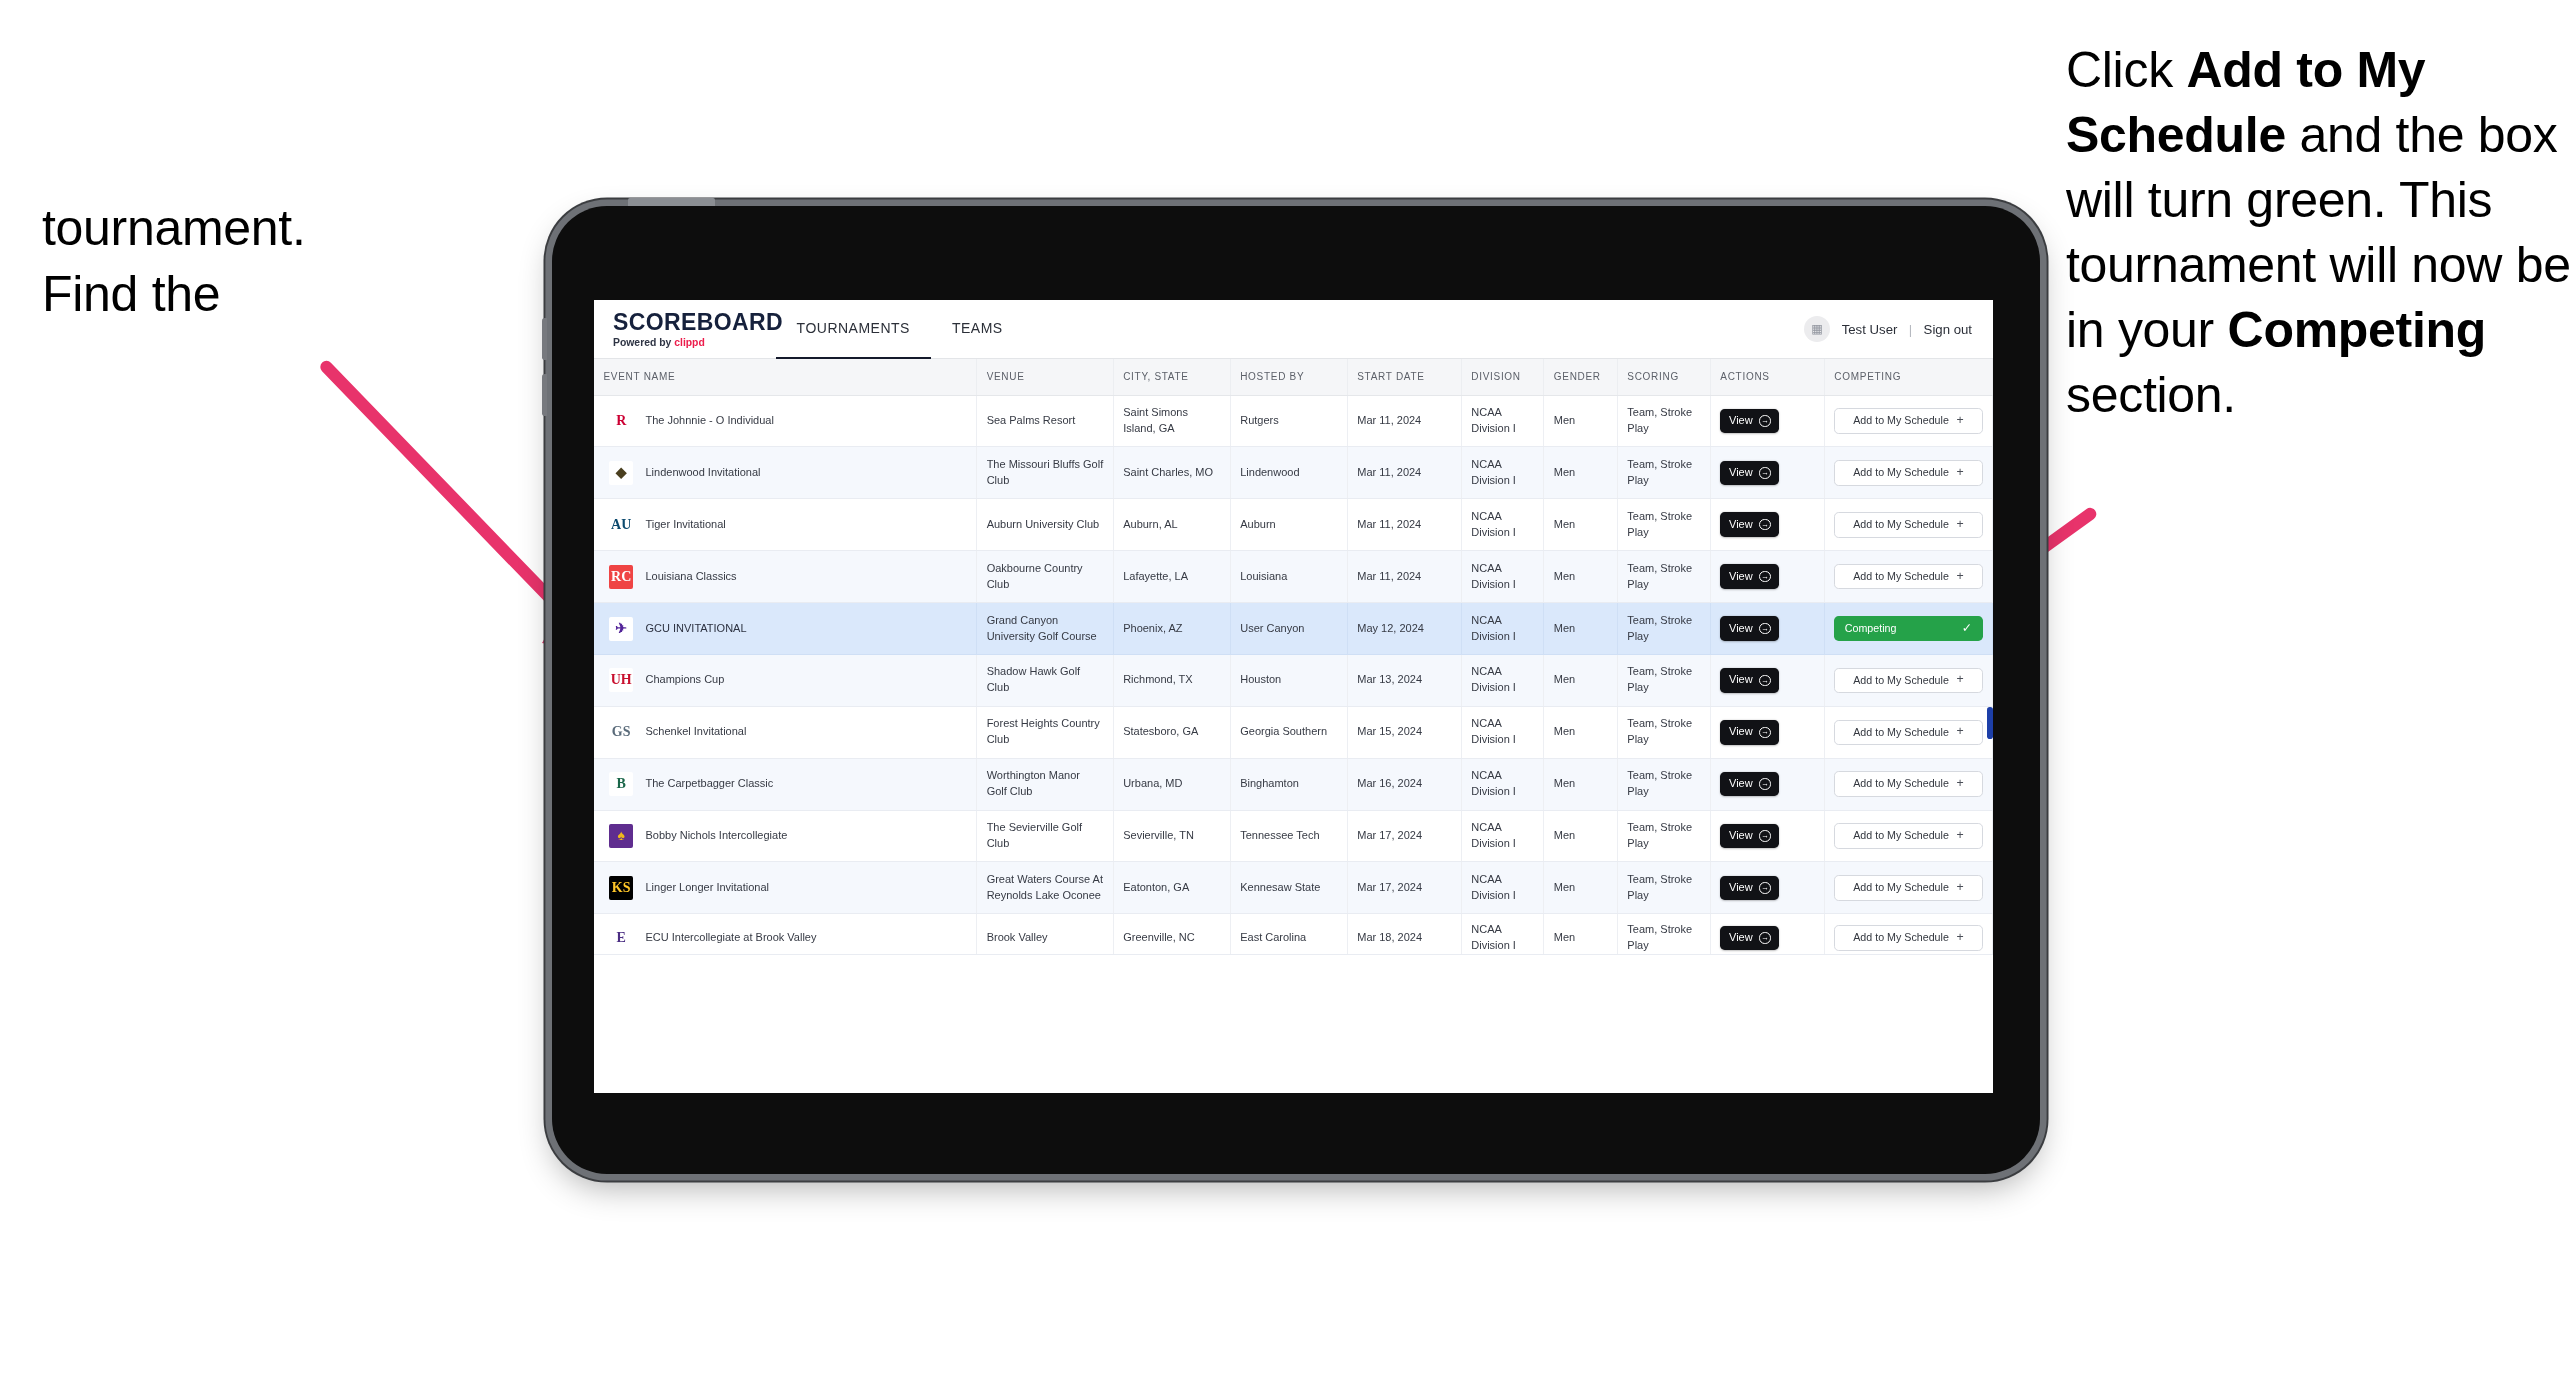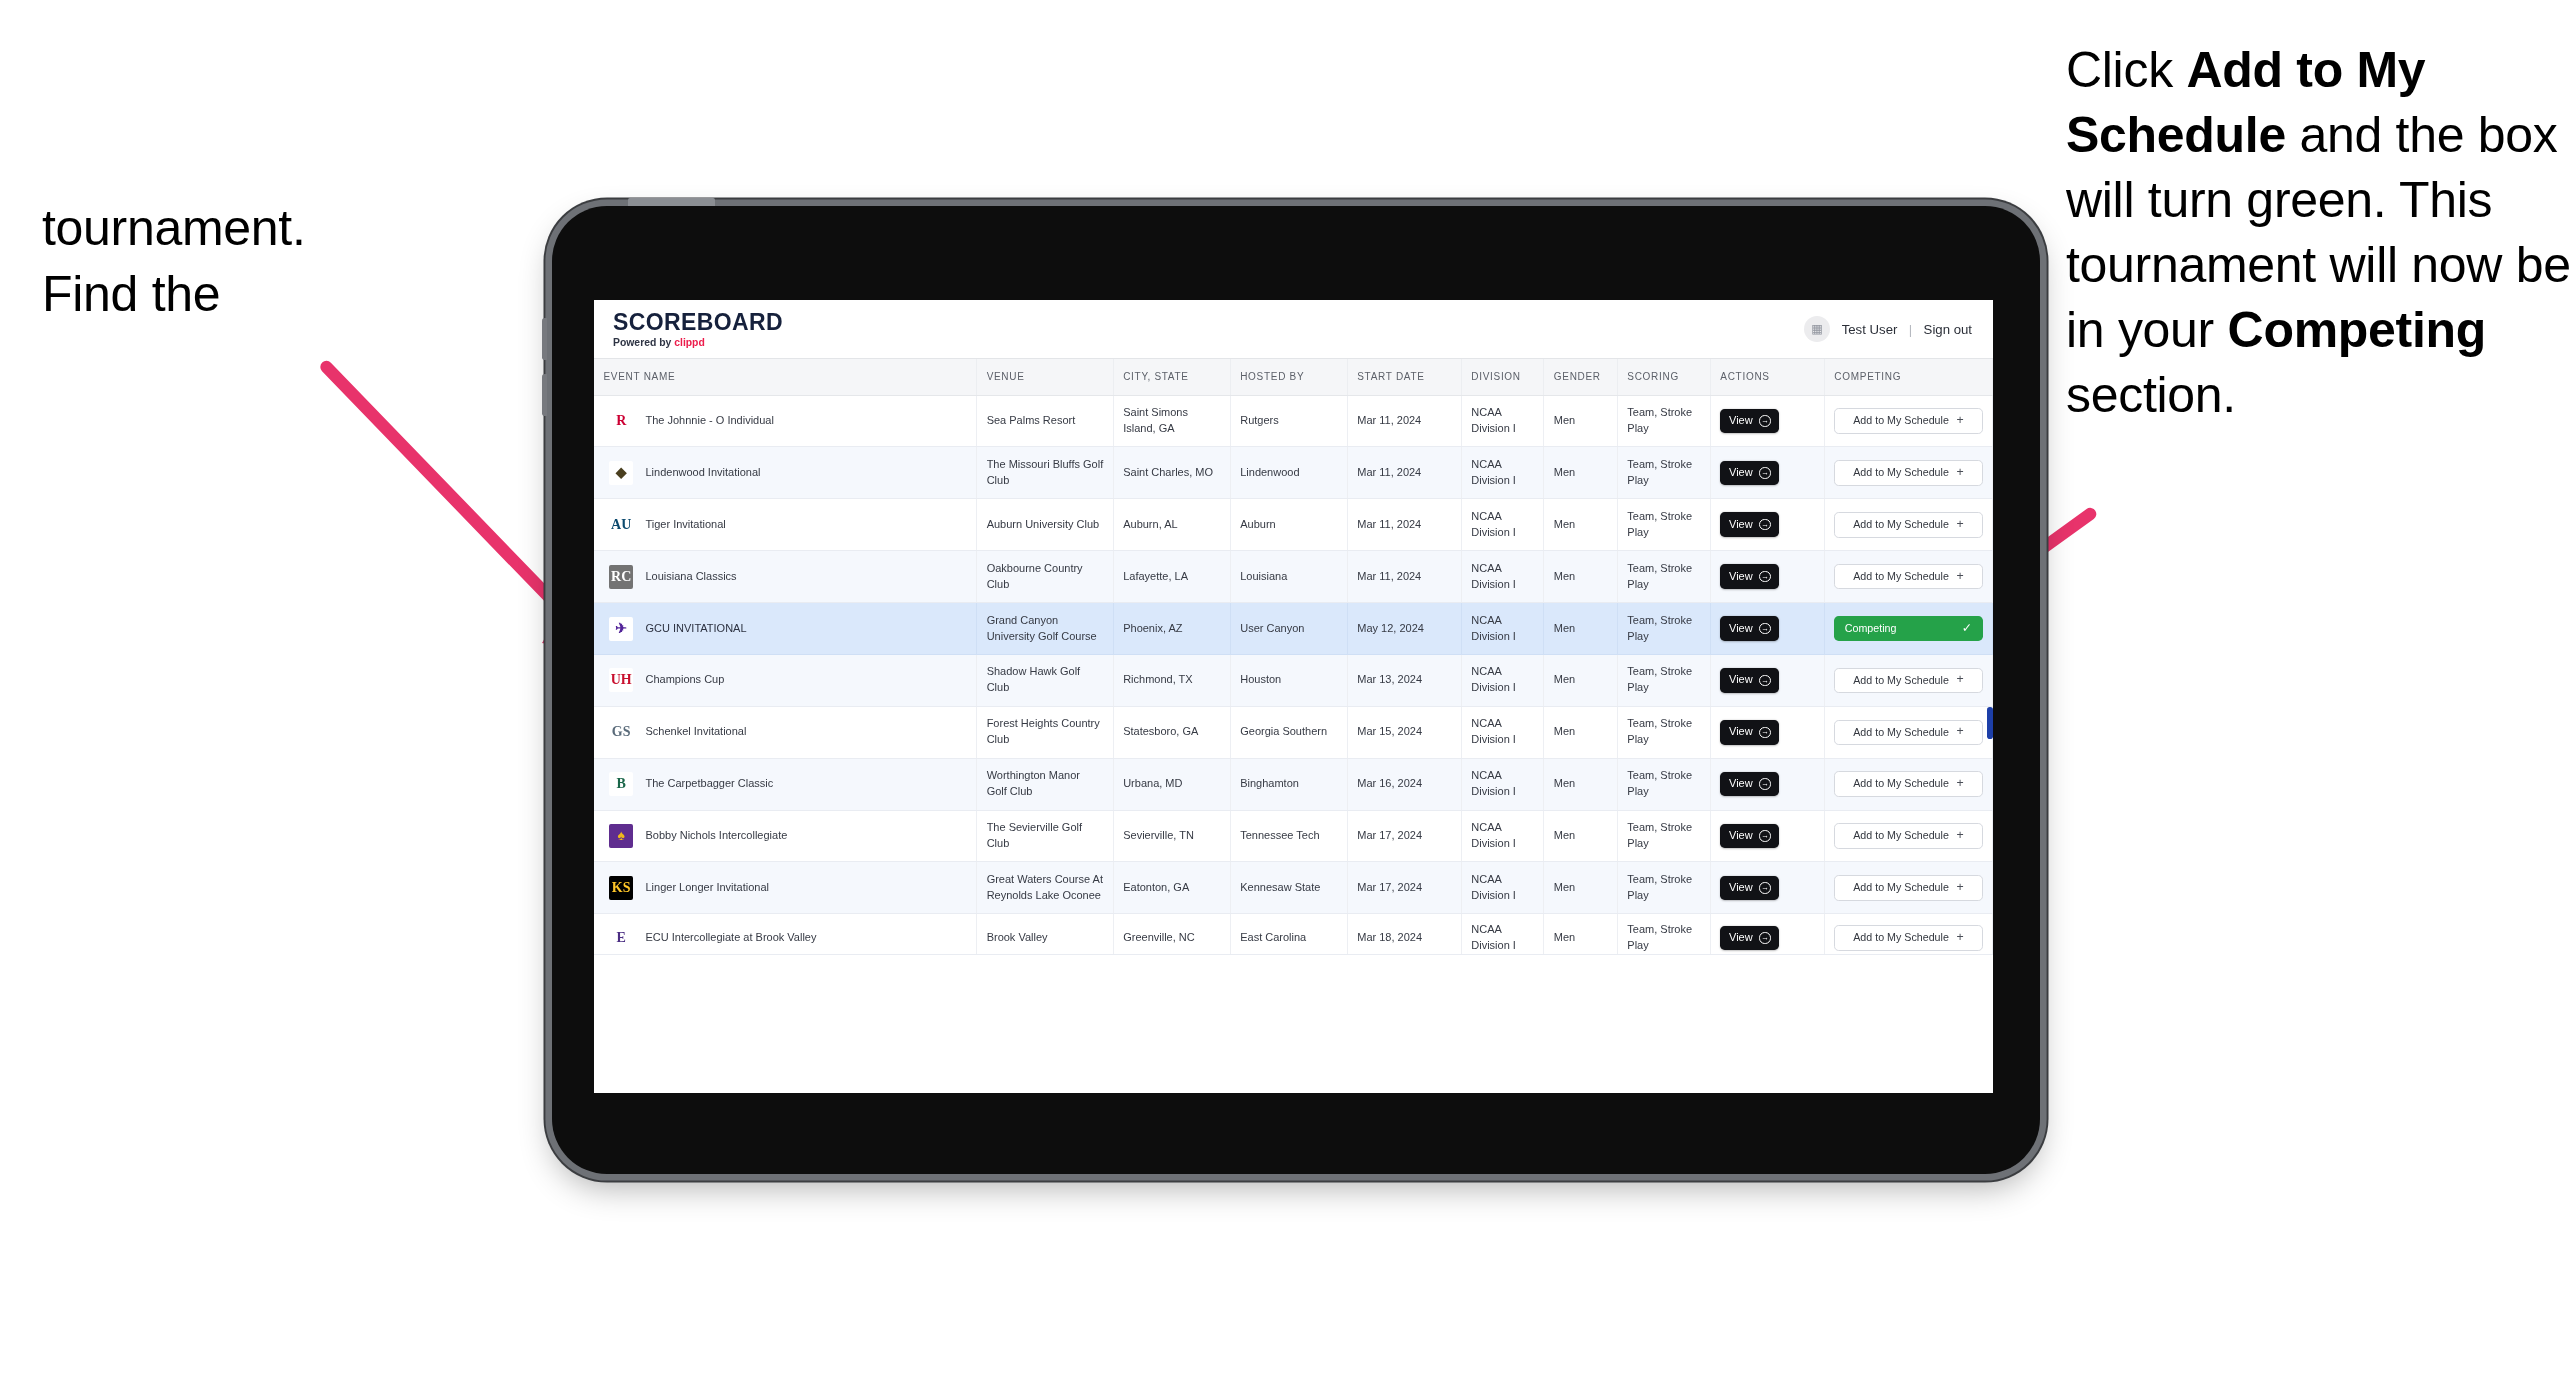--- a/index.html
+++ b/index.html
@@ -248,20 +248,24 @@
 
     <div id="screen">
       <div id="scroll-hint"></div>
 
       <div id="app-header">
         <div id="brand">
           <div id="brand-title">SCOREBOARD</div>
           <div id="brand-sub"><span>Powered by </span><span class="clippd">clippd</span></div>
         </div>
 
+        <div class="nav-tabs">
+          <div class="nav-tab active">TOURNAMENTS</div>
+          <div class="nav-tab">TEAMS</div>
+        </div>
 
         <div id="header-right">
           <div id="avatar">▦</div>
           <div id="user-name">Test User</div>
           <div id="divider-bar">|</div>
           <div id="sign-out">Sign out</div>
         </div>
       </div>
 
       <div id="table-wrap">
@@ -352,21 +356,21 @@
                 <td class="c-comp">
                   <div class="btn-add">
                     <span>Add to My Schedule</span>
                     <span class="plus">+</span>
                   </div>
                 </td>
               </tr>
               <tr class="alt">
                 <td class="c-event">
                   <div class="evt-cell">
-                    <div class="logo" style="color: rgb(255, 255, 255); background: #737373;">RC</div>
+                    <div class="logo" style="color: rgb(255, 255, 255); background: #ef4444;">RC</div>
                     <span class="evt-name">Louisiana Classics</span>
                   </div>
                 </td>
                 <td class="c-venue">Oakbourne Country Club</td>
                 <td class="c-city">Lafayette, LA</td>
                 <td class="c-host">Louisiana</td>
                 <td class="c-date">Mar 11, 2024</td>
                 <td class="c-div">NCAA Division I</td>
                 <td class="c-gender">Men</td>
                 <td class="c-score">Team, Stroke Play</td>

